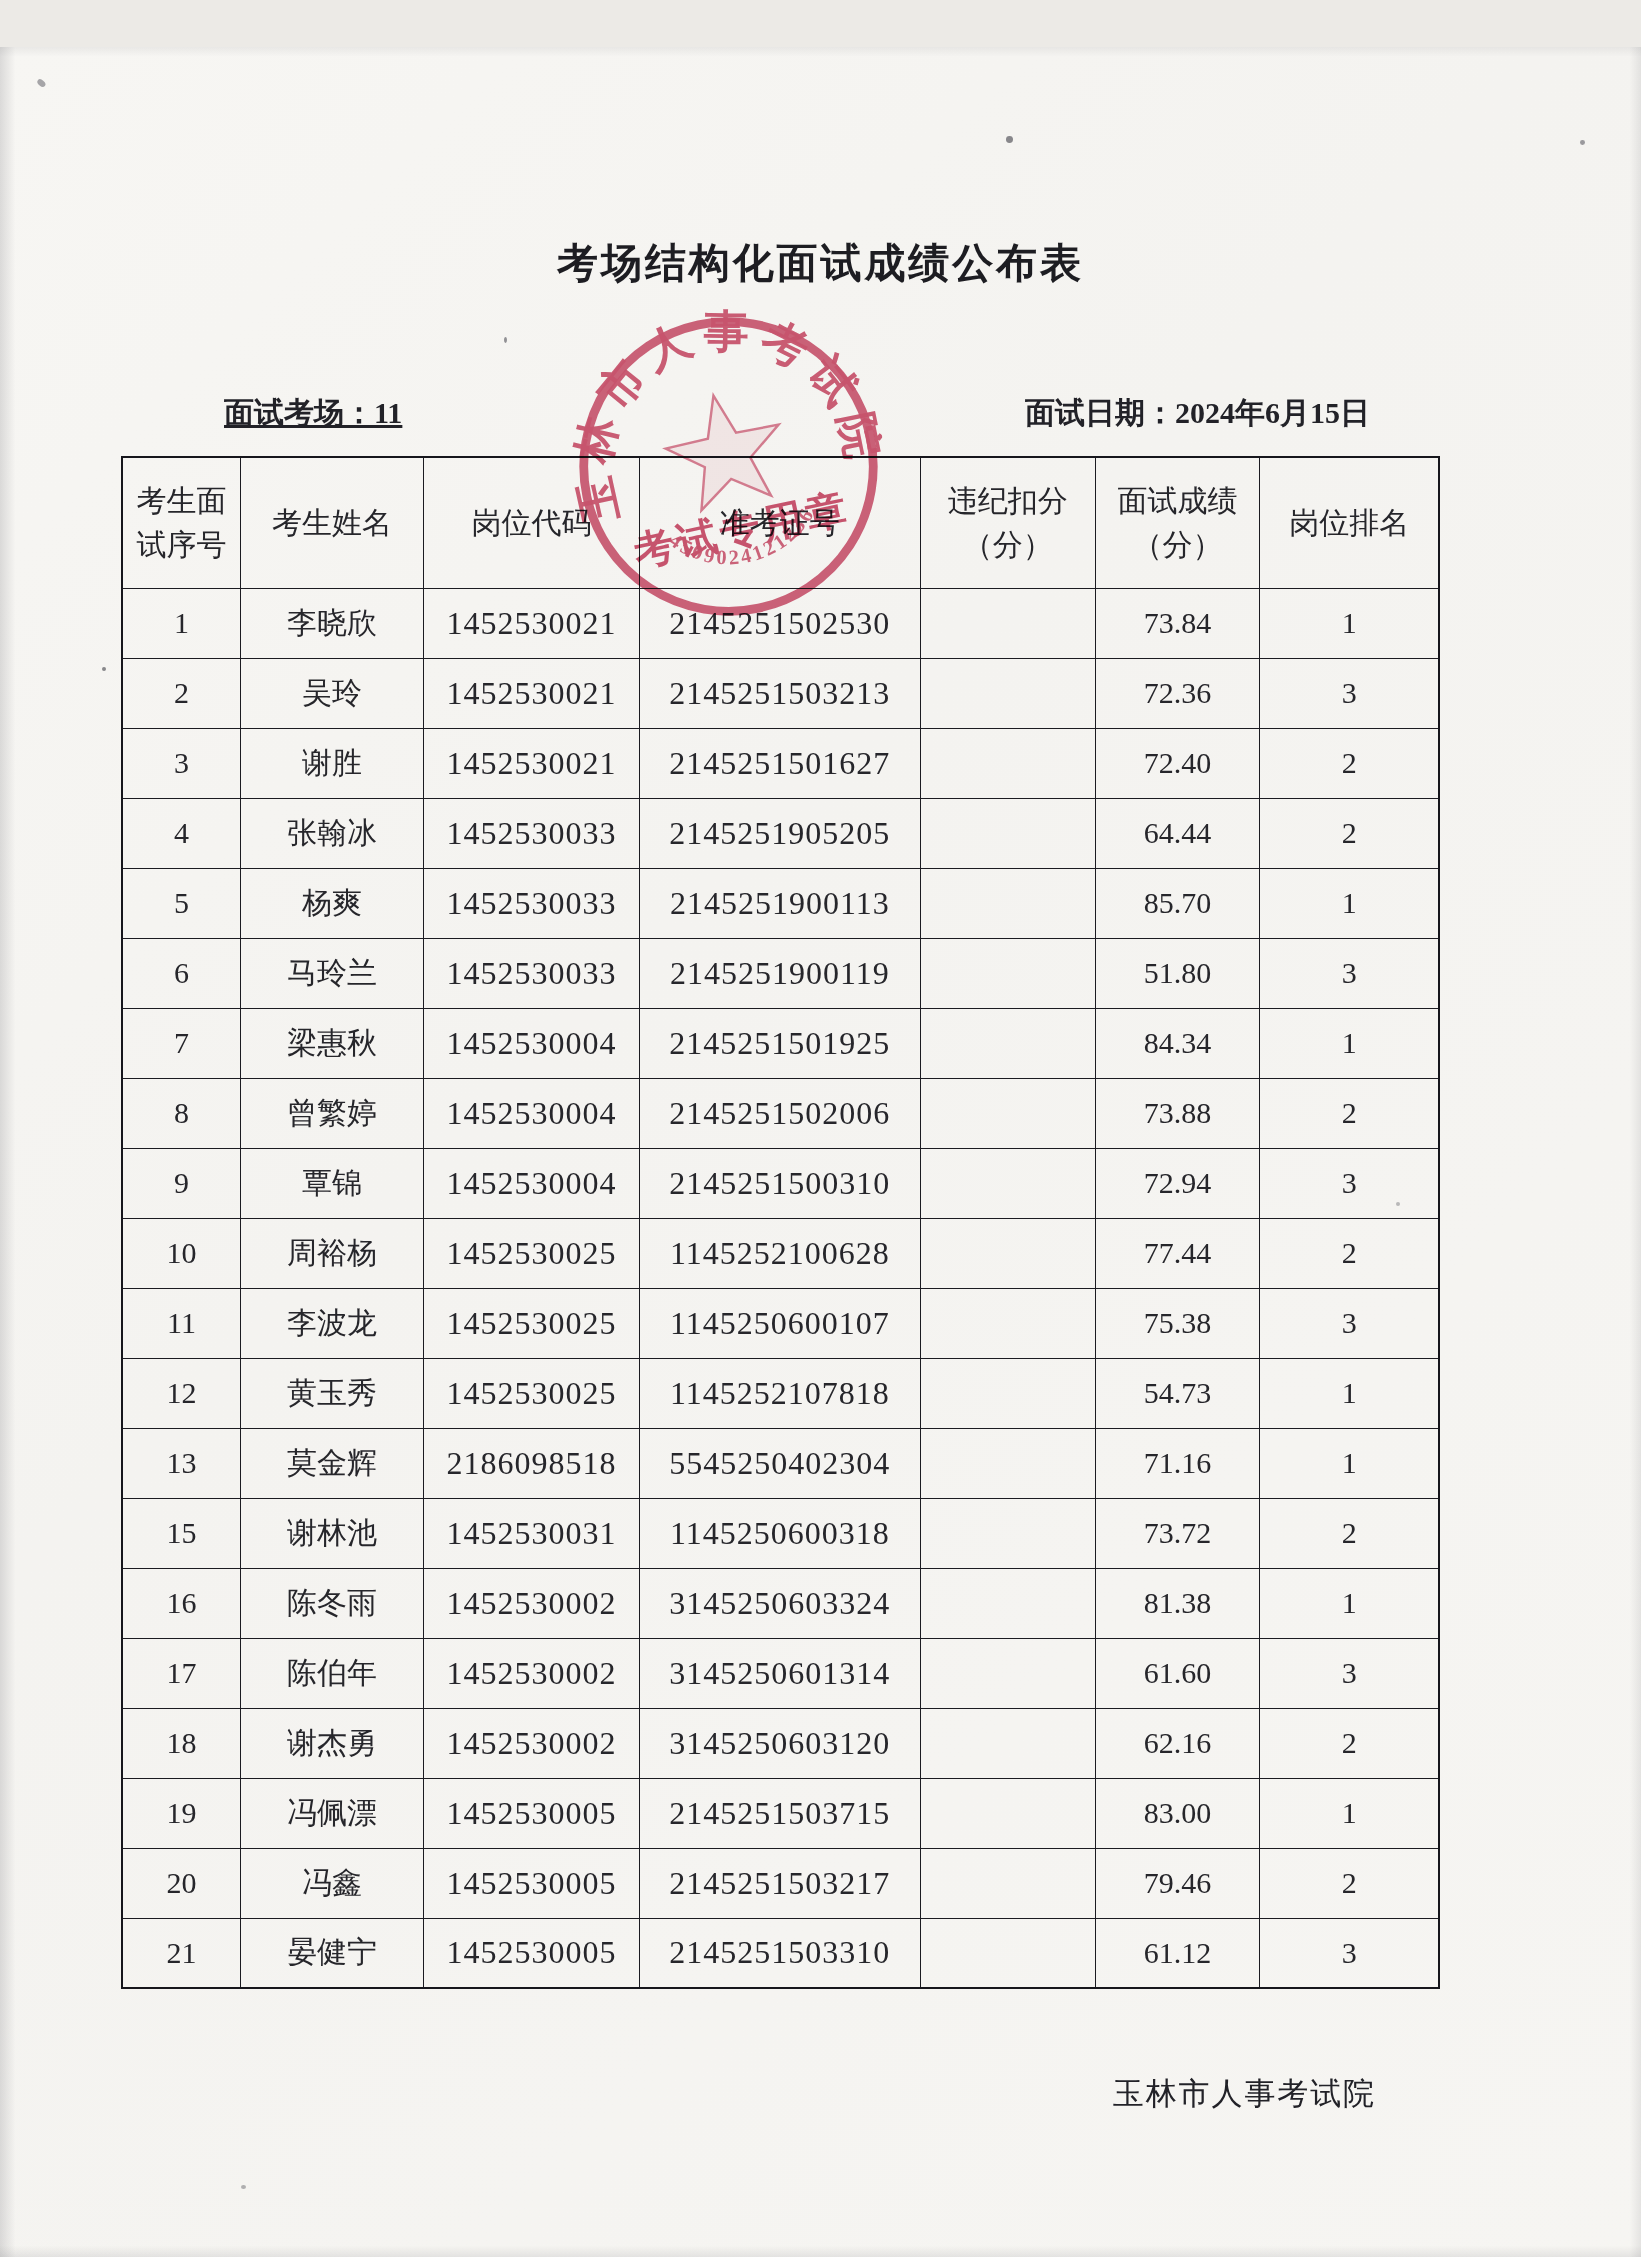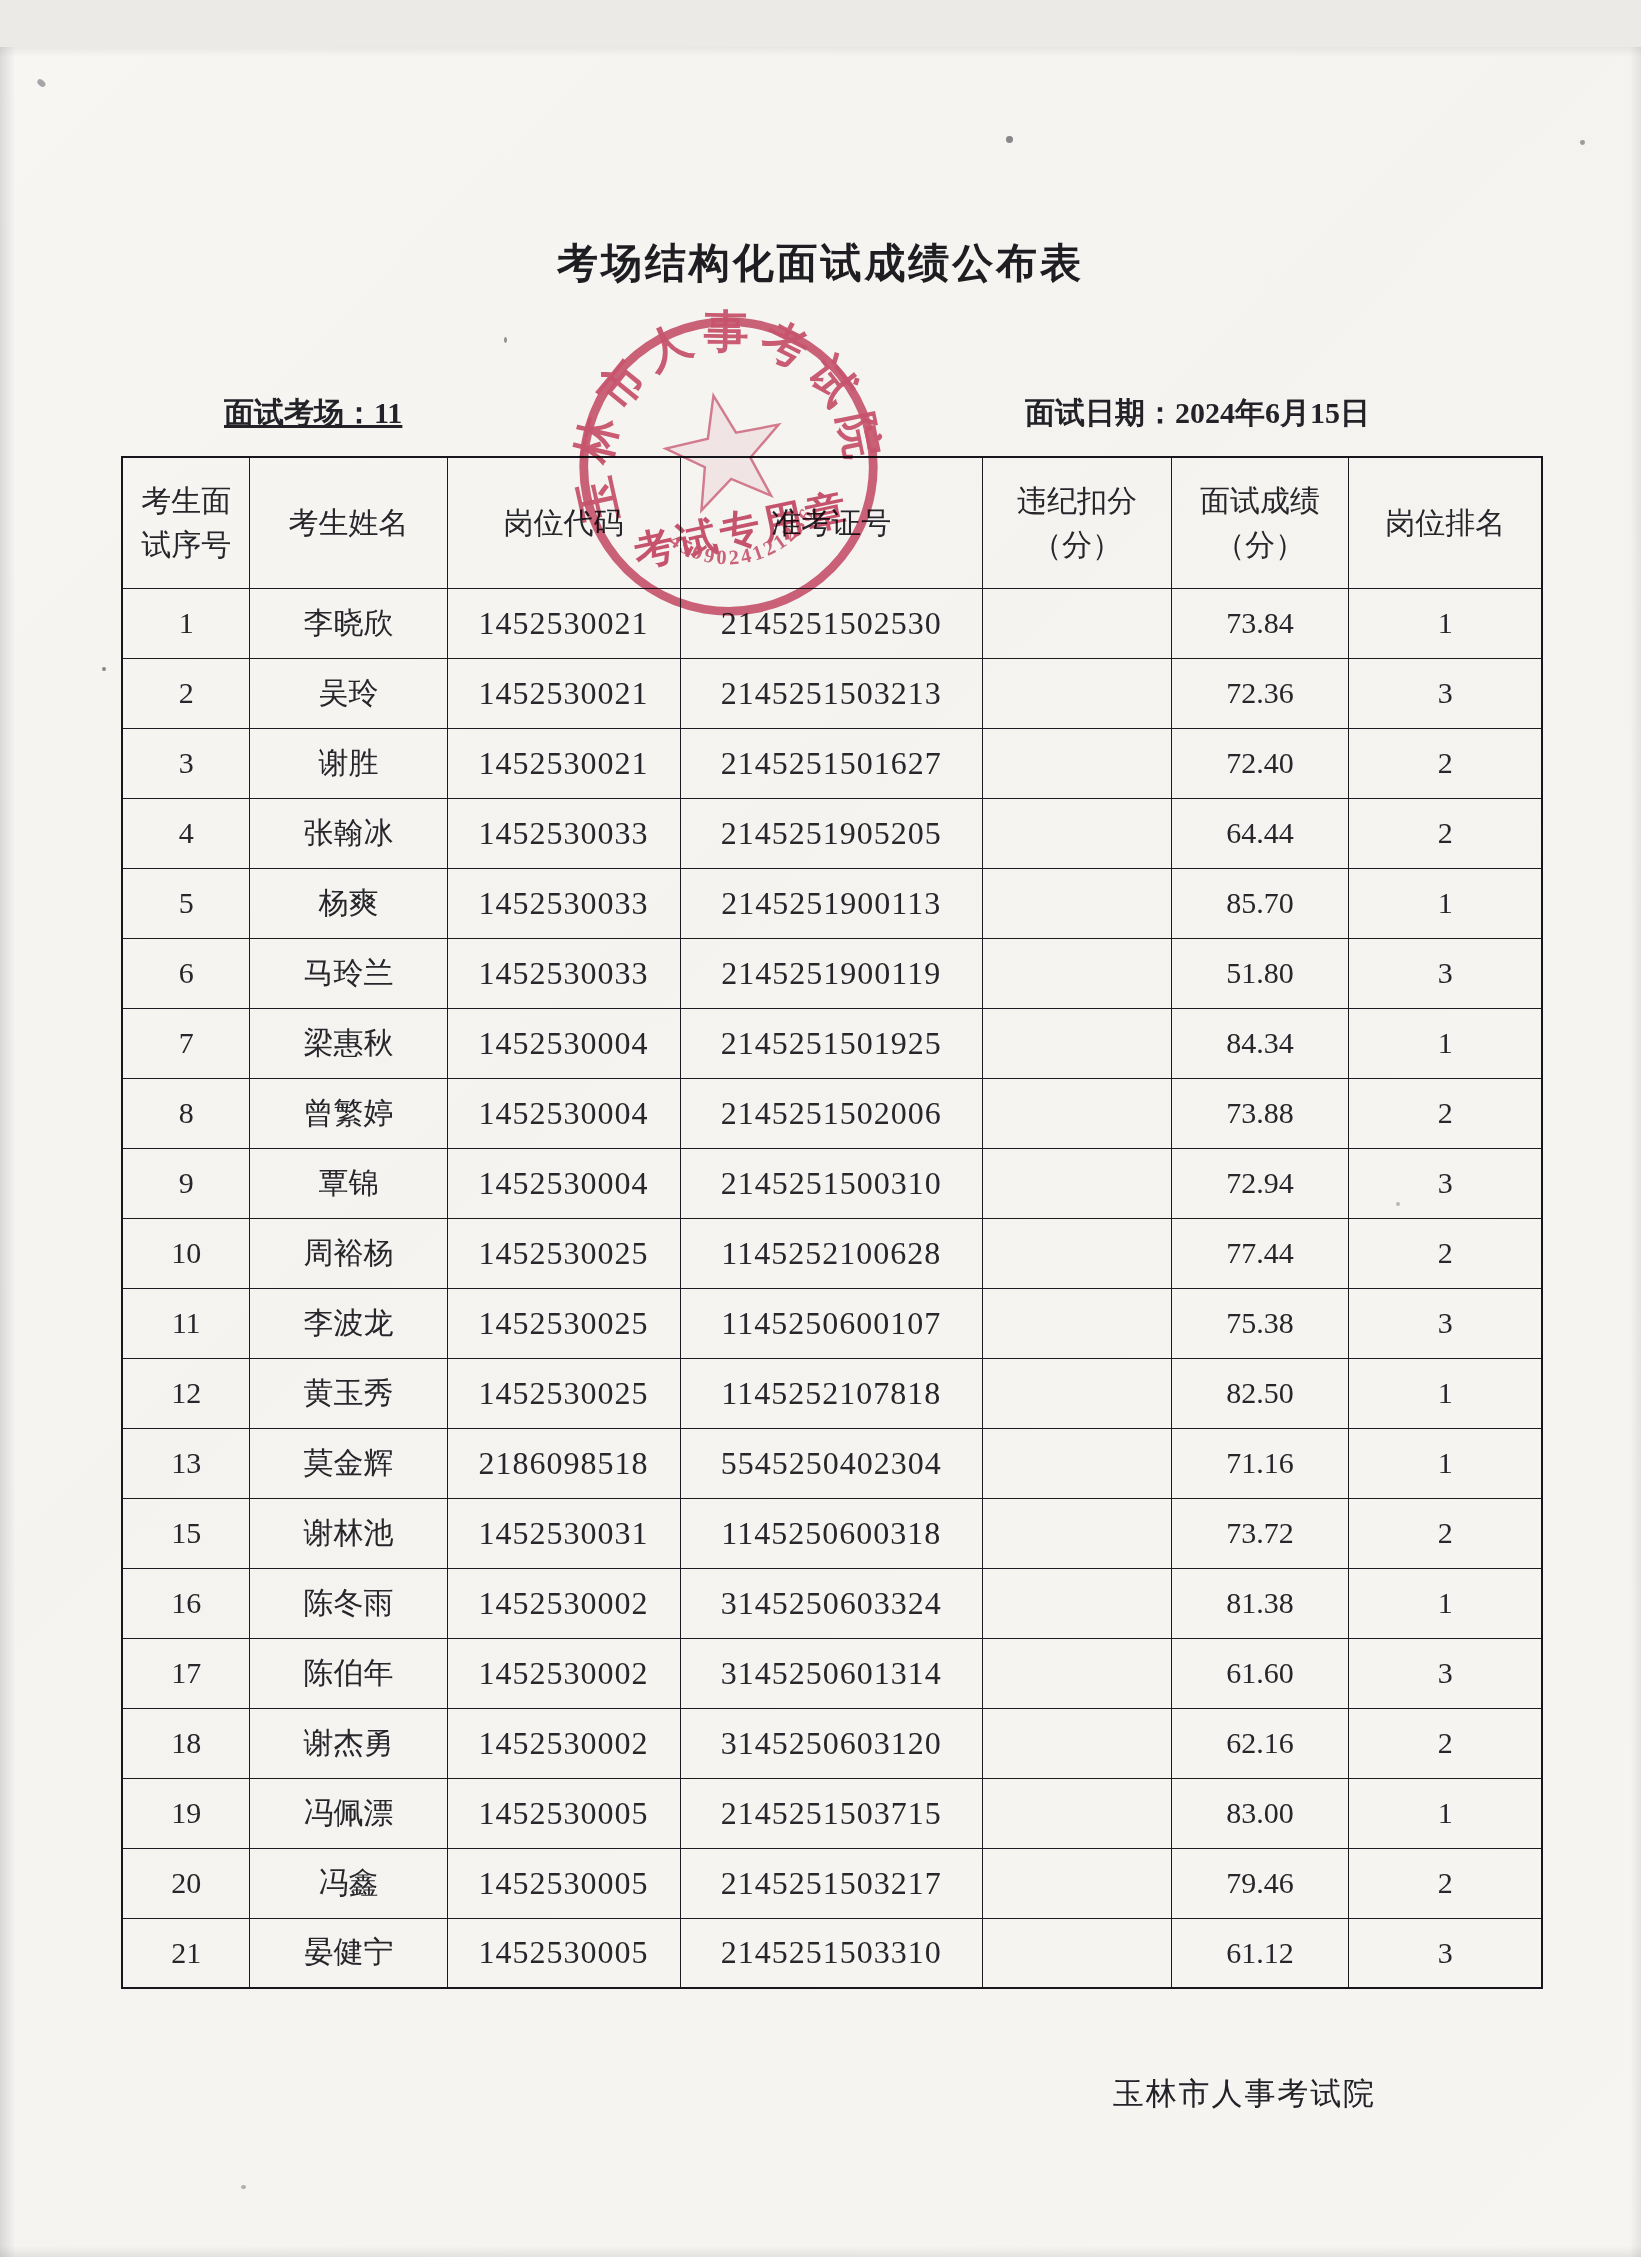--- a/index.html
+++ b/index.html
@@ -25,21 +25,21 @@
     position:absolute;top:189px;left:0;width:100%;
     text-align:center;
     font-family:"Liberation Sans","DejaVu Sans",sans-serif;
     font-size:41px;font-weight:bold;letter-spacing:2.9px;
     color:#1d1d22;
   }
   .meta-row{position:absolute;top:346px;left:0;width:100%;font-size:30px;font-weight:600;color:#222228;}
   .meta-room{position:absolute;left:224px;top:0;text-decoration:underline;}
   .meta-date{position:absolute;left:1025px;top:0;}
   table.results{
-    position:absolute;left:121px;top:409px;width:1422px;
+    position:absolute;left:121px;top:409px;width:1319px;
     border-collapse:collapse;table-layout:fixed;
     background:transparent;
   }
   table.results th, table.results td{
     border:1.9px solid #1b1b21;
     text-align:center;vertical-align:middle;
     color:#26262b;
     padding:0 3.9px;
     box-sizing:border-box;
     overflow:hidden;
@@ -206,21 +206,21 @@
           <td></td>
           <td>75.38</td>
           <td>3</td>
         </tr>
         <tr>
           <td>12</td>
           <td>黄玉秀</td>
           <td>1452530025</td>
           <td>1145252107818</td>
           <td></td>
-          <td>82.50</td>
+          <td>54.73</td>
           <td>1</td>
         </tr>
         <tr>
           <td>13</td>
           <td>莫金辉</td>
           <td>2186098518</td>
           <td>5545250402304</td>
           <td></td>
           <td>71.16</td>
           <td>1</td>

